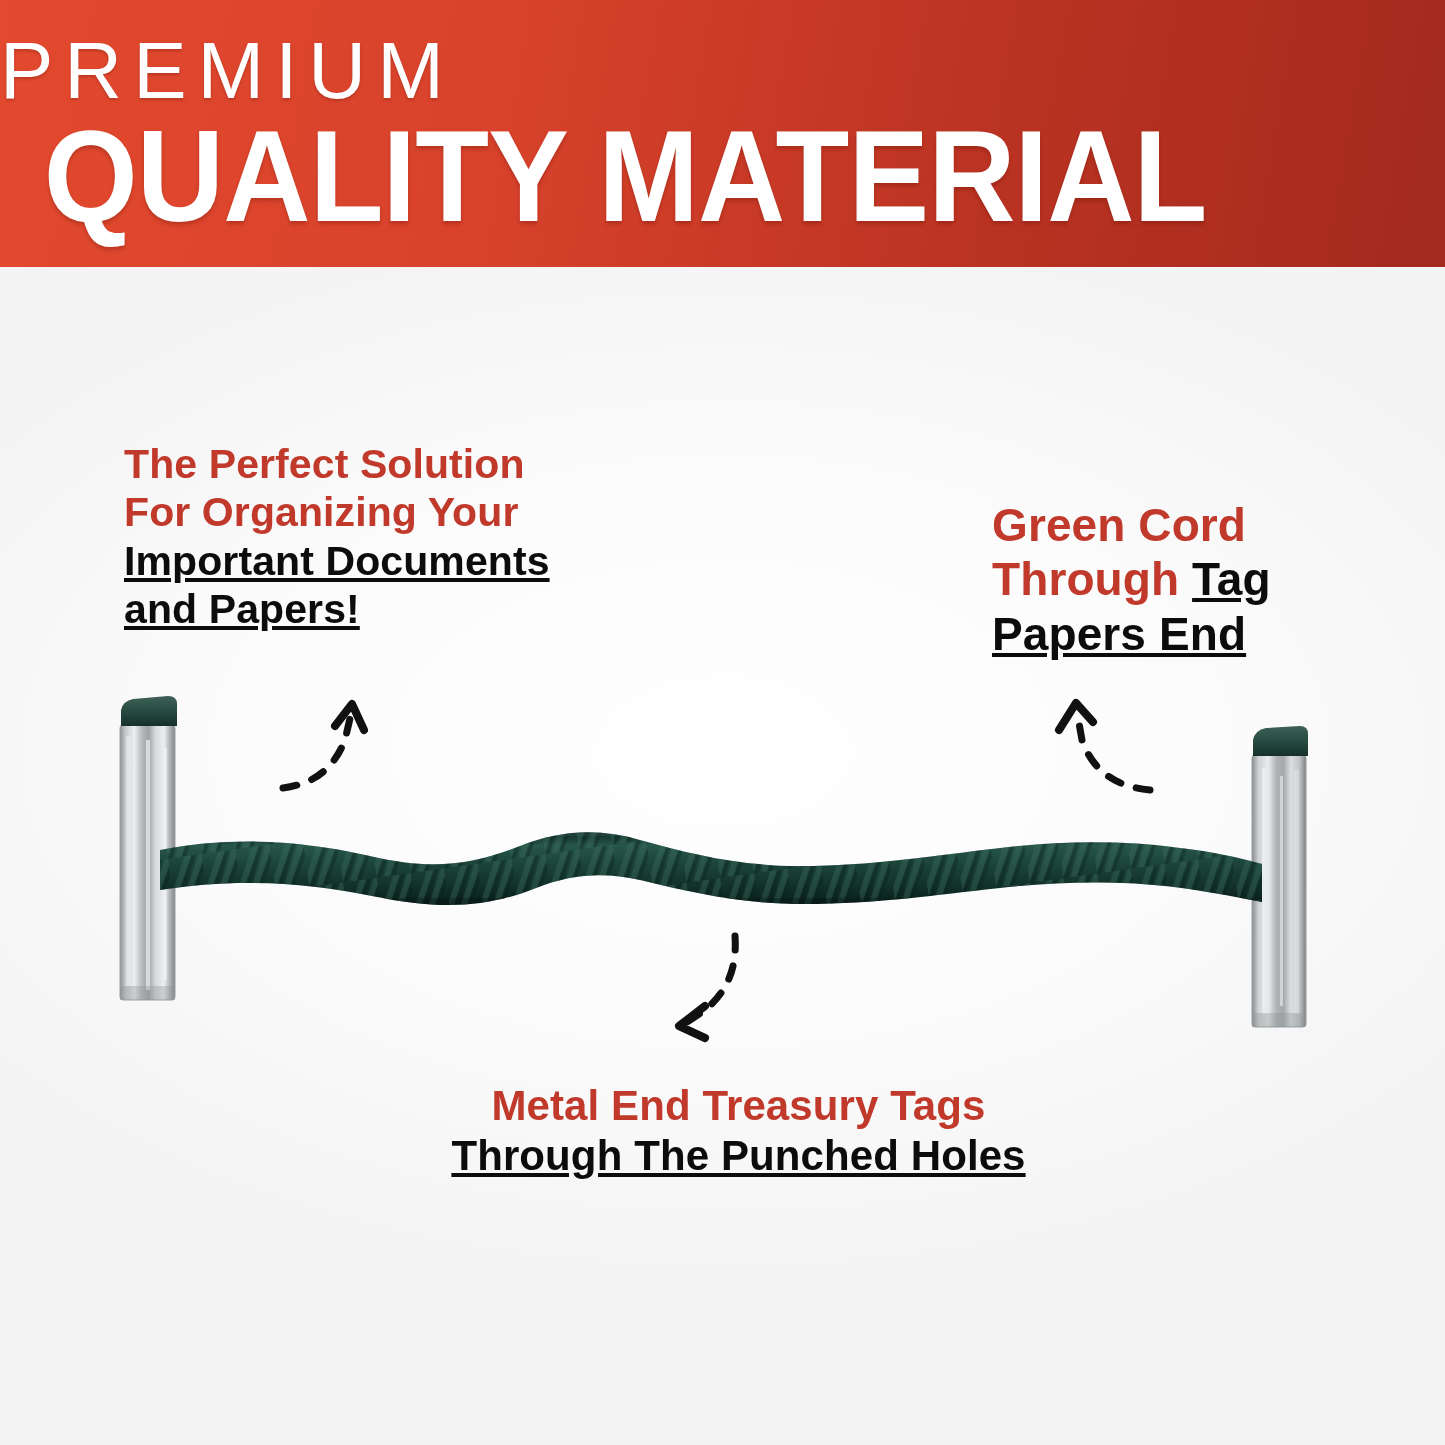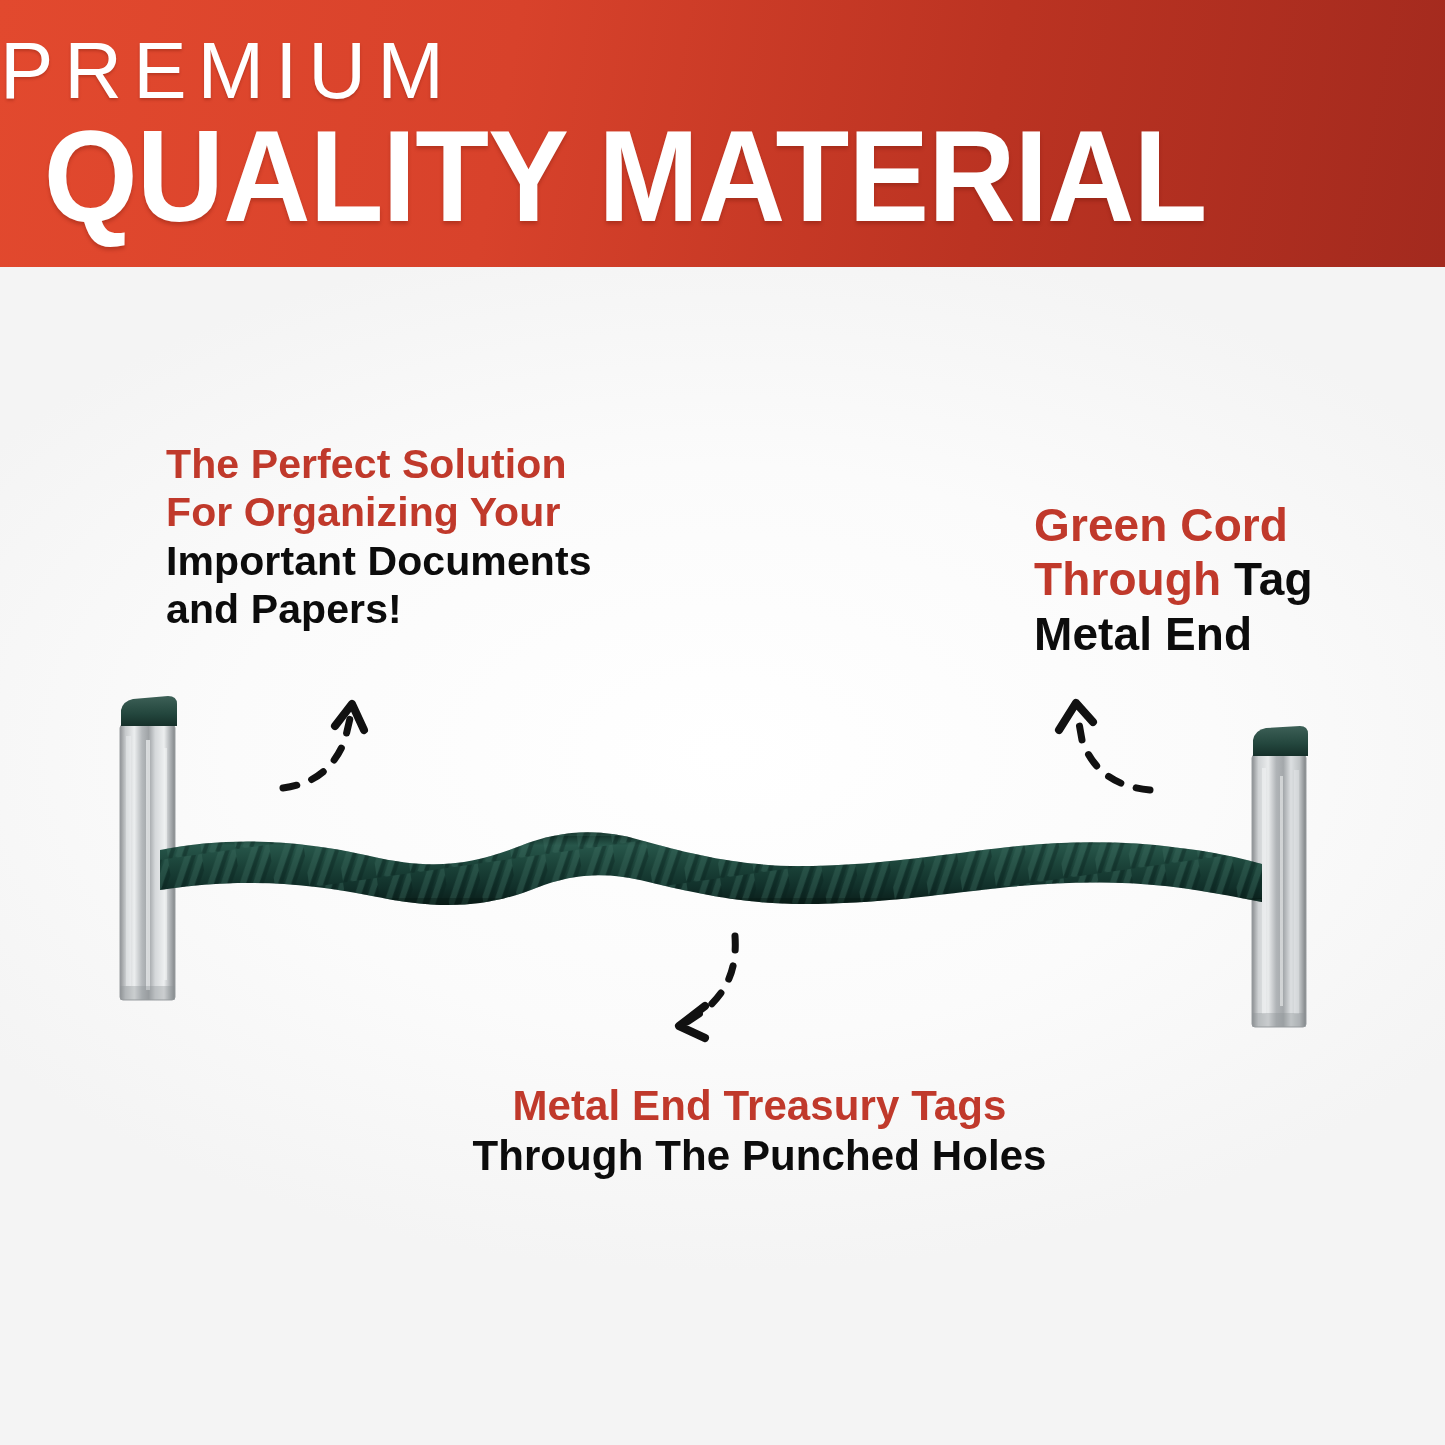--- a/index.html
+++ b/index.html
@@ -45,29 +45,29 @@
     letter-spacing:-1px;
     line-height:120px;
     transform:scaleX(0.93);
     text-transform:uppercase;
     text-shadow:0 3px 4px rgba(90,15,5,0.28);
     white-space:nowrap;
     margin-top:2px;
   }
 
   
-  .callout{position:absolute;margin-left:42px;}
+  .callout{position:absolute;}
   .callout .ln{
     line-height:1.18;
     font-weight:700;
     letter-spacing:0.1px;
     white-space:nowrap;
   }
   .red{color:#c0392b;}
-  .blk{color:#0c0c0c;}
+  .blk{color:#0c0c0c;text-decoration:underline;}
 
   #callout-left{left:124px;top:440px;font-size:41px;text-align:left;}
   #callout-right{left:992px;top:498px;font-size:46px;text-align:left;}
   #callout-bottom{
     left:0;right:0;top:1081px;font-size:42px;text-align:center;padding-left:32px;
   }
   #callout-bottom .ln{ text-align:center; }
 
   
   #product{position:absolute;left:0;top:640px;width:1445px;height:420px;}
@@ -90,21 +90,21 @@
   <div class="callout" id="callout-left">
     <div class="ln red">The Perfect Solution</div>
     <div class="ln red">For Organizing Your</div>
     <div class="ln blk">Important Documents</div>
     <div class="ln blk">and Papers!</div>
   </div>
 
   <div class="callout" id="callout-right">
     <div class="ln red">Green Cord</div>
     <div class="ln"><span class="red">Through </span><span class="blk">Tag</span></div>
-    <div class="ln blk">Metal End</div>
+    <div class="ln blk">Papers End</div>
   </div>
 
   <div class="callout" id="callout-bottom">
     <div class="ln red">Metal End Treasury Tags</div>
     <div class="ln blk">Through The Punched Holes</div>
   </div>
 
   <svg id="product" viewBox="0 0 1445 420">
     <defs>
       <linearGradient id="metalGrad" x1="0" y1="0" x2="1" y2="0">

